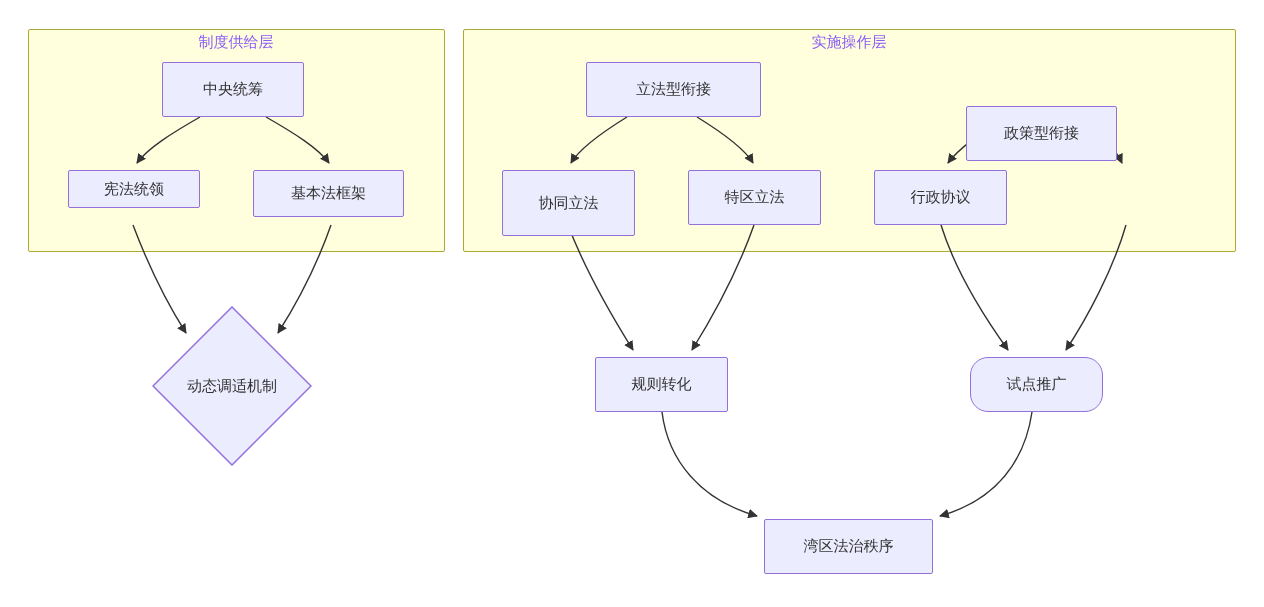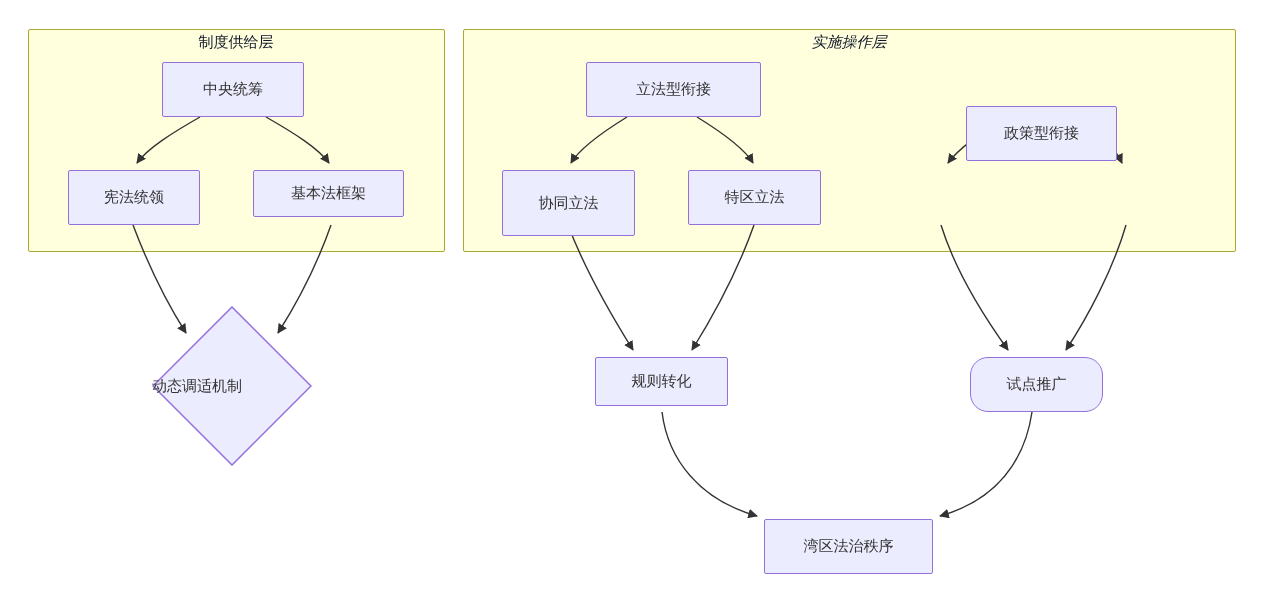--- a/index.html
+++ b/index.html
@@ -29,42 +29,42 @@
     position: absolute;
     box-sizing: border-box;
     background: #ffffde;
     border: 1px solid #aaaa33;
     border-radius: 2px;
   }
   .cluster-title {
     position: absolute;
     text-align: right;
     font-size: 15px;
-    color: #0f172a;
+    color: #8b5cf6;
     white-space: nowrap;
     transform: translateX(-50%);
   }
   .node {
     position: absolute;
     box-sizing: border-box;
     background: #ececff;
     border: 1px solid #9370db;
     border-radius: 2px;
     display: flex;
     align-items: center;
     justify-content: center;
     font-size: 15px;
     color: #333333;
     white-space: nowrap;
   }
   .node-diamond-wrap {
     position: absolute;
     display: flex;
     align-items: center;
-    justify-content: flex-start;
+    justify-content: center;
   }
   .node-diamond-shape {
     position: absolute;
     left: 0; top: 0;
     width: 100%; height: 100%;
   }
   .node-diamond-label {
     position: relative;
     z-index: 2;
     font-size: 15px;
@@ -74,21 +74,21 @@
 </style>
 </head>
 <body>
 
 <div id="canvas">
 
   <div class="cluster" id="cluster-institutional-supply" style="left: 28px; top: 29px; width: 417px; height: 223px;"></div>
   <div class="cluster-title" style="left: 236px; top: 33px;">制度供给层</div>
 
   <div class="cluster" id="cluster-implementation" style="left: 463px; top: 29px; width: 773px; height: 223px;"></div>
-  <div class="cluster-title" style="left: 849px; top: 33px; font-style: italic;">实施操作层</div>
+  <div class="cluster-title" style="left: 849px; top: 33px;">实施操作层</div>
 
   <svg class="edges" viewBox="0 0 1264 607">
     <defs>
       <marker id="arrowhead" viewBox="0 0 10 10" refX="9" refY="5" markerWidth="7" markerHeight="7" orient="auto-start-reverse">
         <path d="M 0 0 L 10 5 L 0 10 z" fill="#333333"></path>
       </marker>
     </defs>
     <g id="edge-paths">
         <path d="M 200,117 C 172,133 148,148 137,163" fill="none" stroke="#333333" stroke-width="1.4" marker-end="url(#arrowhead)"></path>
         <path d="M 266,117 C 294,133 318,148 329,163" fill="none" stroke="#333333" stroke-width="1.4" marker-end="url(#arrowhead)"></path>
@@ -101,31 +101,32 @@
         <path d="M 568,225 C 585,270 613,318 633,350" fill="none" stroke="#333333" stroke-width="1.4" marker-end="url(#arrowhead)"></path>
         <path d="M 754,225 C 738,270 712,318 692,350" fill="none" stroke="#333333" stroke-width="1.4" marker-end="url(#arrowhead)"></path>
         <path d="M 941,225 C 955,270 985,318 1008,350" fill="none" stroke="#333333" stroke-width="1.4" marker-end="url(#arrowhead)"></path>
         <path d="M 1126,225 C 1113,270 1087,318 1066,350" fill="none" stroke="#333333" stroke-width="1.4" marker-end="url(#arrowhead)"></path>
         <path d="M 662,412 C 668,460 700,500 757,516" fill="none" stroke="#333333" stroke-width="1.4" marker-end="url(#arrowhead)"></path>
         <path d="M 1032,412 C 1025,460 997,500 940,516" fill="none" stroke="#333333" stroke-width="1.4" marker-end="url(#arrowhead)"></path>
       </g>
   </svg>
 
   <div class="node" style="left: 162px; top: 62px; width: 142px; height: 55px;">中央统筹</div>
-  <div class="node" style="left: 68px; top: 170px; width: 132px; height: 55px;">宪法统领</div>
+  <div class="node" style="left: 68px; top: 170px; width: 132px; height: 38px;">宪法统领</div>
   <div class="node" style="left: 253px; top: 170px; width: 151px; height: 47px;">基本法框架</div>
 
   <div class="node-diamond-wrap" style="left: 152px; top: 306px; width: 160px; height: 160px;">
     <svg class="node-diamond-shape" viewBox="0 0 160 160" preserveAspectRatio="none">
       <polygon points="80,1 159,80 80,159 1,80" fill="#ececff" stroke="#9370db" stroke-width="1.5"></polygon>
     </svg>
     <span class="node-diamond-label">动态调适机制</span>
   </div>
 
   <div class="node" style="left: 586px; top: 62px; width: 175px; height: 55px;">立法型衔接</div>
   <div class="node" style="left: 966px; top: 62px; width: 151px; height: 55px; margin-top: 44px;">政策型衔接</div>
   <div class="node" style="left: 502px; top: 170px; width: 133px; height: 66px;">协同立法</div>
   <div class="node" style="left: 688px; top: 170px; width: 133px; height: 55px;">特区立法</div>
-  <div class="node" style="left: 595px; top: 357px; width: 133px; height: 49px;">规则转化</div>
+  <div class="node" style="left: 874px; top: 170px; width: 133px; height: 55px;">行政协议</div>
+  <div class="node" style="left: 595px; top: 357px; width: 133px; height: 55px;">规则转化</div>
   <div class="node" style="left: 970px; top: 357px; width: 133px; height: 55px; border-radius: 18px;">试点推广</div>
   <div class="node" style="left: 764px; top: 519px; width: 169px; height: 55px;">湾区法治秩序</div>
 
 </div>
 
 </body></html>

